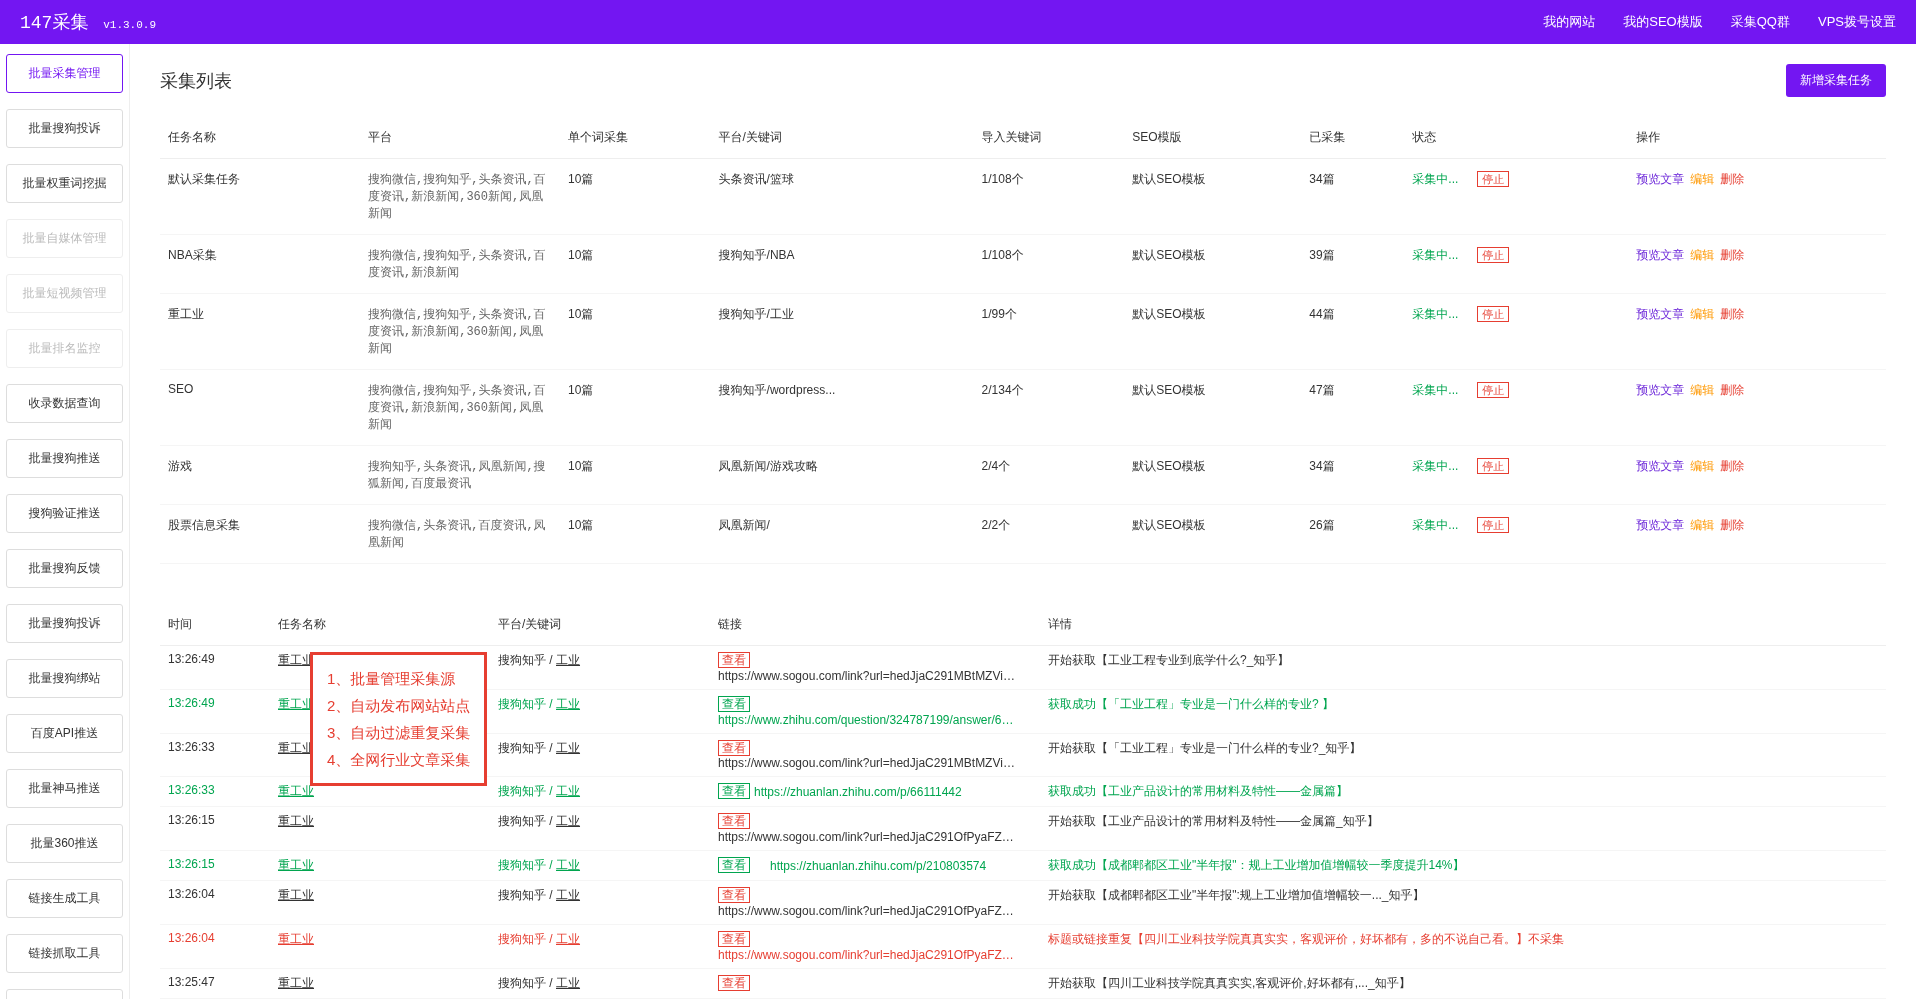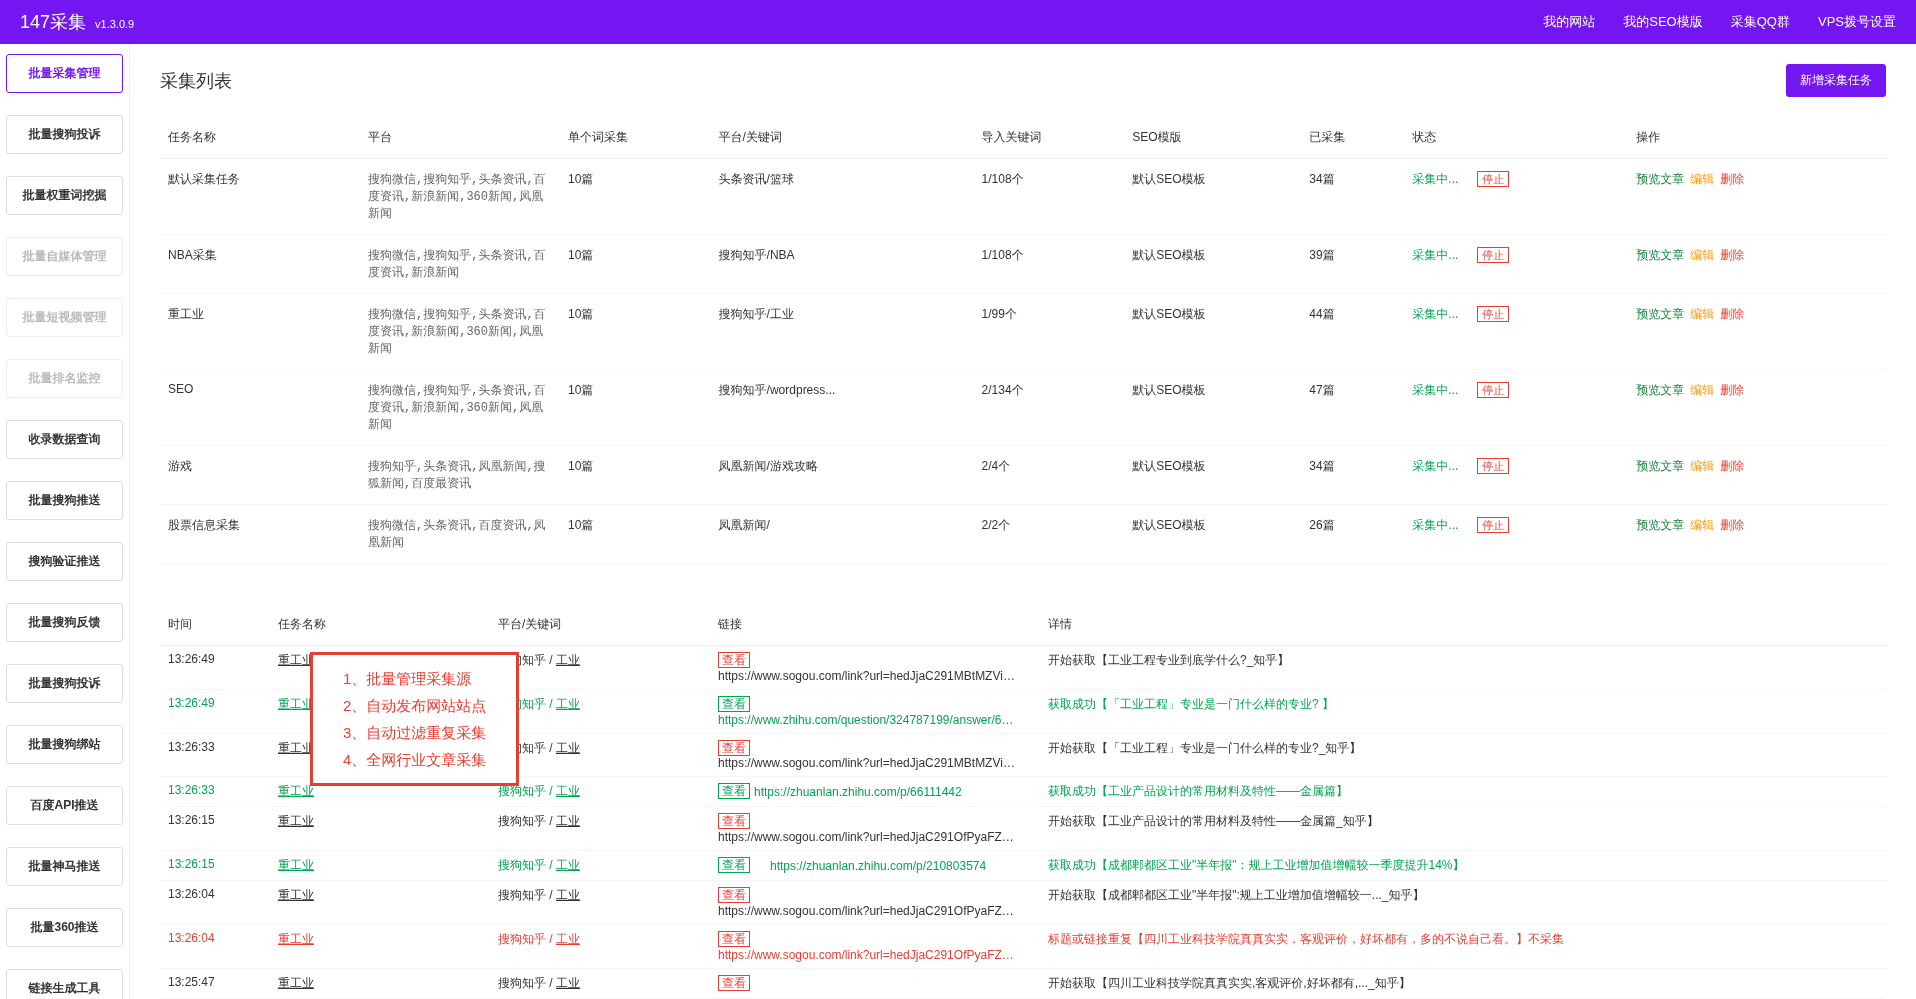--- a/index.html
+++ b/index.html
@@ -1,54 +1,54 @@
 <!DOCTYPE html>
 <html><head>
 <meta charset="utf-8">
 <style>
 * { margin: 0; padding: 0; box-sizing: border-box; }
 body { font-family: "Microsoft YaHei", Arial, sans-serif; font-size: 12px; color: #333; background: #fff; }
 .topbar { background: #7316f2; color: #fff; height: 44px; display: flex; align-items: center; padding: 0 20px; justify-content: space-between; }
-.topbar .brand { font-size: 18px; font-weight: 500; }
+.topbar .brand { font-size: 18px; font-weight: 500; font-family: Liberation Mono, monospace; }
 .topbar .brand .ver { font-size: 11px; margin-left: 4px; }
 .topbar .navlinks { display: flex; gap: 28px; }
 .topbar .navlinks a { color: #fff; text-decoration: none; font-size: 13px; cursor: pointer; }
 .container { display: flex; height: calc(100vh - 44px); }
 .sidebar { width: 130px; background: #fff; border-right: 1px solid #eee; overflow-y: auto; padding: 10px 6px; }
 .sidebar::-webkit-scrollbar { width: 10px; }
 .sidebar::-webkit-scrollbar-thumb { background: #ccc; border-radius: 5px; }
-.sidebar .item { display: block; width: 100%; padding: 10px 8px; margin-bottom: 22px; border: 1px solid #ddd; border-radius: 3px; background: #fff; font-size: 12px; text-align: center; cursor: pointer; color: #333; font-weight: bold; }
+.sidebar .item { display: block; width: 100%; padding: 10px 8px; margin-bottom: 16px; border: 1px solid #ddd; border-radius: 3px; background: #fff; font-size: 12px; text-align: center; cursor: pointer; color: #333; }
 .sidebar .item.active { color: #7316f2; border-color: #7316f2; }
 .sidebar .item.disabled { color: #bbb; cursor: not-allowed; border-color: #eee; }
 .main { flex: 1; overflow-y: auto; padding: 20px 30px; background: #fff; }
 .main::-webkit-scrollbar { width: 12px; }
 .main::-webkit-scrollbar-thumb { background: #ccc; border-radius: 6px; }
 .page-header { display: flex; justify-content: space-between; align-items: center; margin-bottom: 20px; gap: 23px; }
 .page-title { font-size: 18px; font-weight: normal; }
 .btn-primary { background: #7316f2; color: #fff; border: none; padding: 8px 14px; border-radius: 3px; font-size: 12px; cursor: pointer; }
 table { width: 100%; border-collapse: collapse; }
 th, td { text-align: left; padding: 12px 8px; font-size: 12px; vertical-align: top; }
 th { font-weight: 500; color: #333; border-bottom: 1px solid #eee; }
 td { border-bottom: 1px solid #f5f5f5; }
 .platform-cell { max-width: 200px; color: #666; font-family: Liberation Mono, monospace; }
 .status-running { color: #01a54f; }
 .status-stop { color: #e63e31; border: 1px solid #e63e31; padding: 1px 4px; margin-left: 19px; font-size: 11px; }
 .action a { margin-right: 6px; cursor: pointer; text-decoration: none; }
-.a-preview { color: #15803d; }
+.a-preview { color: #6d28d9; }
 .a-edit { color: #ff9800; }
 .a-delete { color: #e63e31; }
 .log-section { margin-top: 40px; }
 .log-table td { padding: 6px 8px; }
 .log-row.green td, .log-row.green a { color: #01a54f; }
 .log-row.red td, .log-row.red a { color: #e63e31; }
 .log-row.black td { color: #333; }
 .log-row a { text-decoration: underline; cursor: pointer; }
 .badge { border: 1px solid #e63e31; color: #e63e31; font-size: 12px; padding: 0 3px; margin-right: 4px; display: inline-block; line-height: 14px; }
 .log-row.green .badge { border-color: #01a54f; color: #01a54f; }
-.callout { position: absolute; border: 3px solid #e63e31; background: #fff; padding: 10px 30px; font-size: 15px; color: #e63e31; line-height: 1.8; }
+.callout { position: absolute; border: 3px solid #e63e31; background: #fff; padding: 10px 14px; font-size: 15px; color: #e63e31; line-height: 1.8; }
 .callout-wrap { position: relative; }
 .nowrap { white-space: nowrap; overflow: hidden; text-overflow: ellipsis; max-width: 300px; }
 </style>
 </head>
 <body>
 
 <div class="topbar">
   <div class="brand">
     <span>147采集</span>
     <span class="ver">v1.3.0.9</span>

